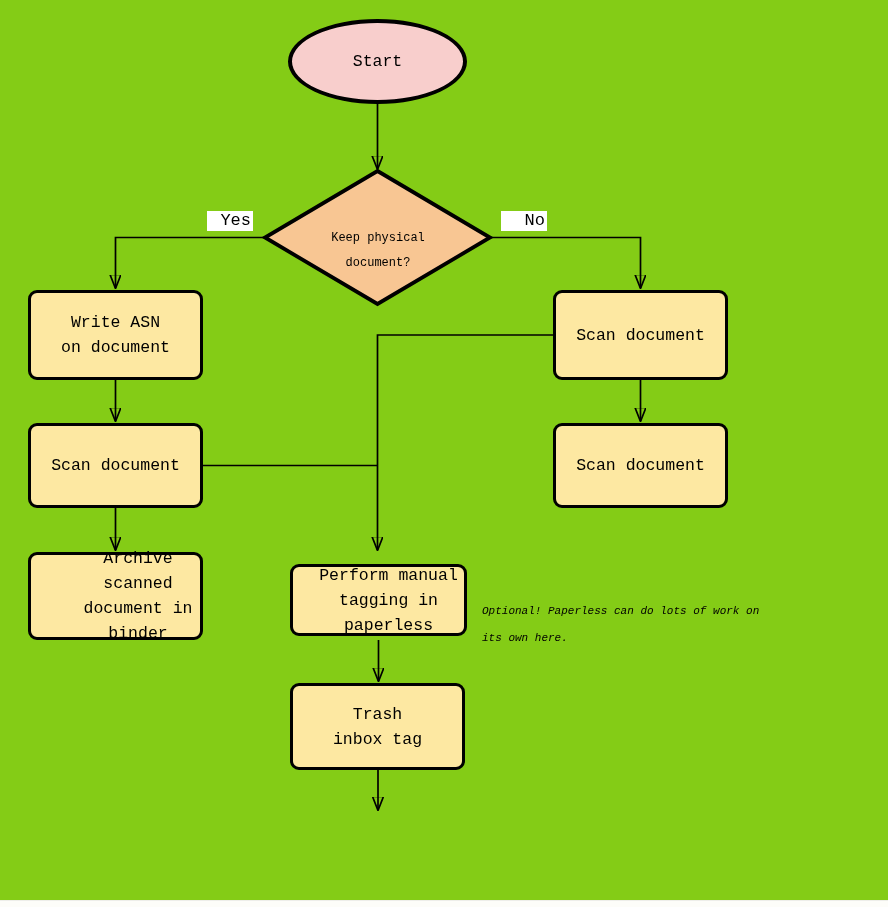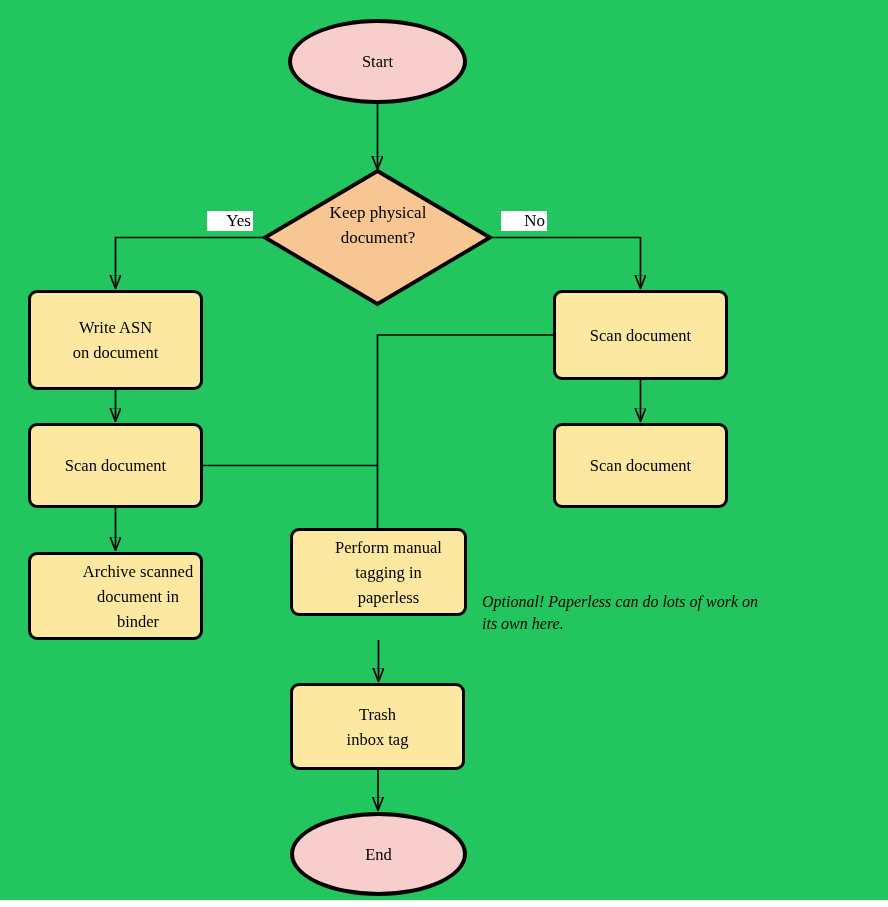--- a/index.html
+++ b/index.html
@@ -5,22 +5,22 @@
   :root{
     --terminator-fill:#f8cecc;
     --decision-fill:#f8c693;
     --process-fill:#fde8a2;
     --stroke-color:#000000;
   }
   html,body{margin:0;padding:0;background:#ffffff;}
   .canvas{
     position:relative;
     width:888px;height:907px;
-    background:#22c55e;
-    font-family:Liberation Serif, serif;
+    background:#84cc16;
+    font-family:Liberation Mono, monospace;
     color:#000;
     overflow:hidden;
   }
   .edges{position:absolute;left:0;top:0;width:888px;height:907px;}
   .edges path{fill:none;stroke:var(--stroke-color,#000);stroke-width:1.7;}
   .node{
     position:absolute;
     box-sizing:border-box;
     display:flex;align-items:center;justify-content:center;
     text-align:center;
@@ -32,36 +32,37 @@
     border:4px solid var(--stroke-color,#000);
     border-radius:50%;
   }
   .process{
     background:var(--process-fill,#fde8a2);
     border:3.2px solid var(--stroke-color,#000);
     border-radius:9px;
   }
   .decision-label{
     position:absolute;
-    display:flex;align-items:flex-start;justify-content:center;
-    text-align:center;font-size:17px;line-height:25px;
+    display:flex;align-items:flex-end;justify-content:center;
+    text-align:center;font-size:12px;line-height:25px;
     white-space:pre-line;
   }
   .edge-label{
     position:absolute;
     font-size:17px;line-height:20px;
     text-align:right;
     background:#ffffff;
     padding:0 2px;
   }
   .annotation{
     position:absolute;
-    font-size:16px;line-height:22px;
+    font-size:11px;line-height:27px;
     font-style:italic;
     white-space:pre-line;
+    margin-top:7px;
   }
   .bottom-strip{
     position:absolute;left:0;right:0;top:900px;height:7px;
     border-top:1px solid #eeeeea;
     background:#fdfdf9;
   }
 </style>
 </head>
 <body>
 
@@ -90,21 +91,21 @@
 
   <div class="node terminator" style="left:288px;top:19px;width:179px;height:85px;">
     <span>Start</span>
   </div>
 
   <div class="decision-label" style="left:283px;top:200px;width:190px;height:76px;">
     <span>Keep physical
 document?</span>
   </div>
 
-  <div class="node process" style="left:28px;top:290px;width:175px;height:100px;">
+  <div class="node process" style="left:28px;top:290px;width:175px;height:90px;">
     <span>Write ASN
 on document</span>
   </div>
 
   <div class="node process" style="left:28px;top:423px;width:175px;height:85px;">
     <span>Scan document</span>
   </div>
 
   <div class="node process" style="left:28px;top:552px;width:175px;height:88px;padding-left:45px;">
     <span>Archive scanned
@@ -113,34 +114,31 @@
   </div>
 
   <div class="node process" style="left:553px;top:290px;width:175px;height:90px;">
     <span>Scan document</span>
   </div>
 
   <div class="node process" style="left:553px;top:423px;width:175px;height:85px;">
     <span>Scan document</span>
   </div>
 
-  <div class="node process" style="left:290px;top:528px;width:177px;height:88px;padding-left:20px;">
+  <div class="node process" style="left:290px;top:564px;width:177px;height:72px;padding-left:20px;">
     <span>Perform manual
 tagging in
 paperless</span>
   </div>
 
   <div class="node process" style="left:290px;top:683px;width:175px;height:87px;">
     <span>Trash
 inbox tag</span>
   </div>
 
-  <div class="node terminator" style="left:290px;top:812px;width:177px;height:84px;">
-    <span>End</span>
-  </div>
 
   <div class="edge-label" style="left:207px;top:211px;width:42px;">Yes</div>
   <div class="edge-label" style="left:501px;top:211px;width:42px;">No</div>
 
   <div class="annotation" style="left:482px;top:591px;width:406px;">Optional! Paperless can do lots of work on
 its own here.</div>
 
   <div class="bottom-strip"></div>
 </div>
 

